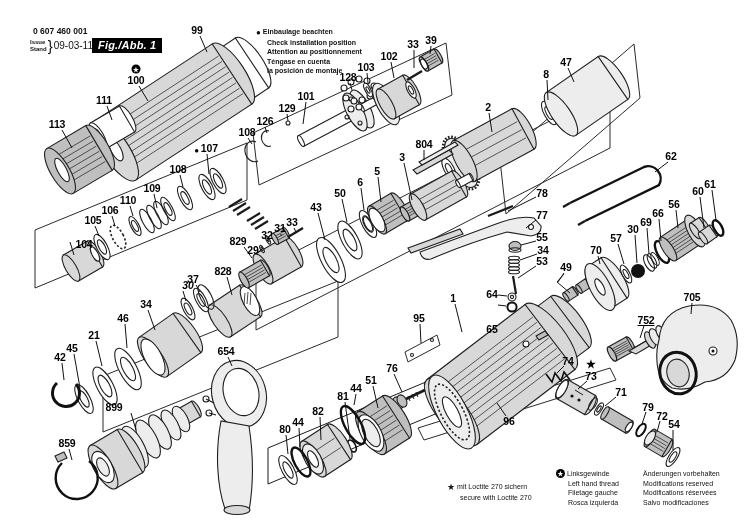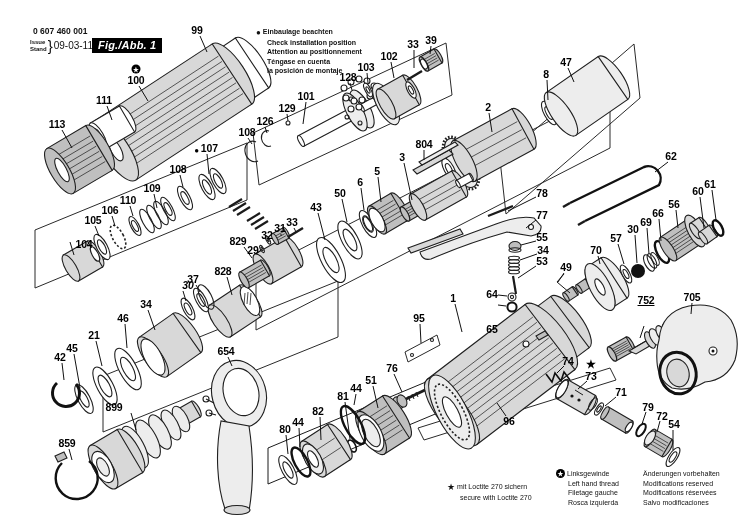--- a/index.html
+++ b/index.html
@@ -789,16 +789,16 @@
       <div class="plabel" style="left: 710px; top: 184px;">61</div>
       <div class="plabel" style="left: 492px; top: 294px;">64</div>
       <div class="plabel" style="left: 492px; top: 305px; margin-top: 24px;">65</div>
       <div class="plabel" style="left: 568px; top: 361px;">74</div>
       <div class="plabel" style="left: 591px; top: 376px;">73</div>
       <div class="psym star2" style="left: 591px; top: 364px;">★</div>
       <div class="plabel" style="left: 621px; top: 392px;">71</div>
       <div class="plabel" style="left: 648px; top: 407px;">79</div>
       <div class="plabel" style="left: 662px; top: 416px;">72</div>
       <div class="plabel" style="left: 674px; top: 424px;">54</div>
-      <div class="plabel" style="left: 646px; top: 300px; text-decoration: underline;">752</div>
+      <div class="plabel" style="left: 646px; top: 320px; text-decoration: underline;">752</div>
       <div class="plabel" style="left: 692px; top: 297px;">705</div>
     </div>
 </div>
 
 </body></html>

